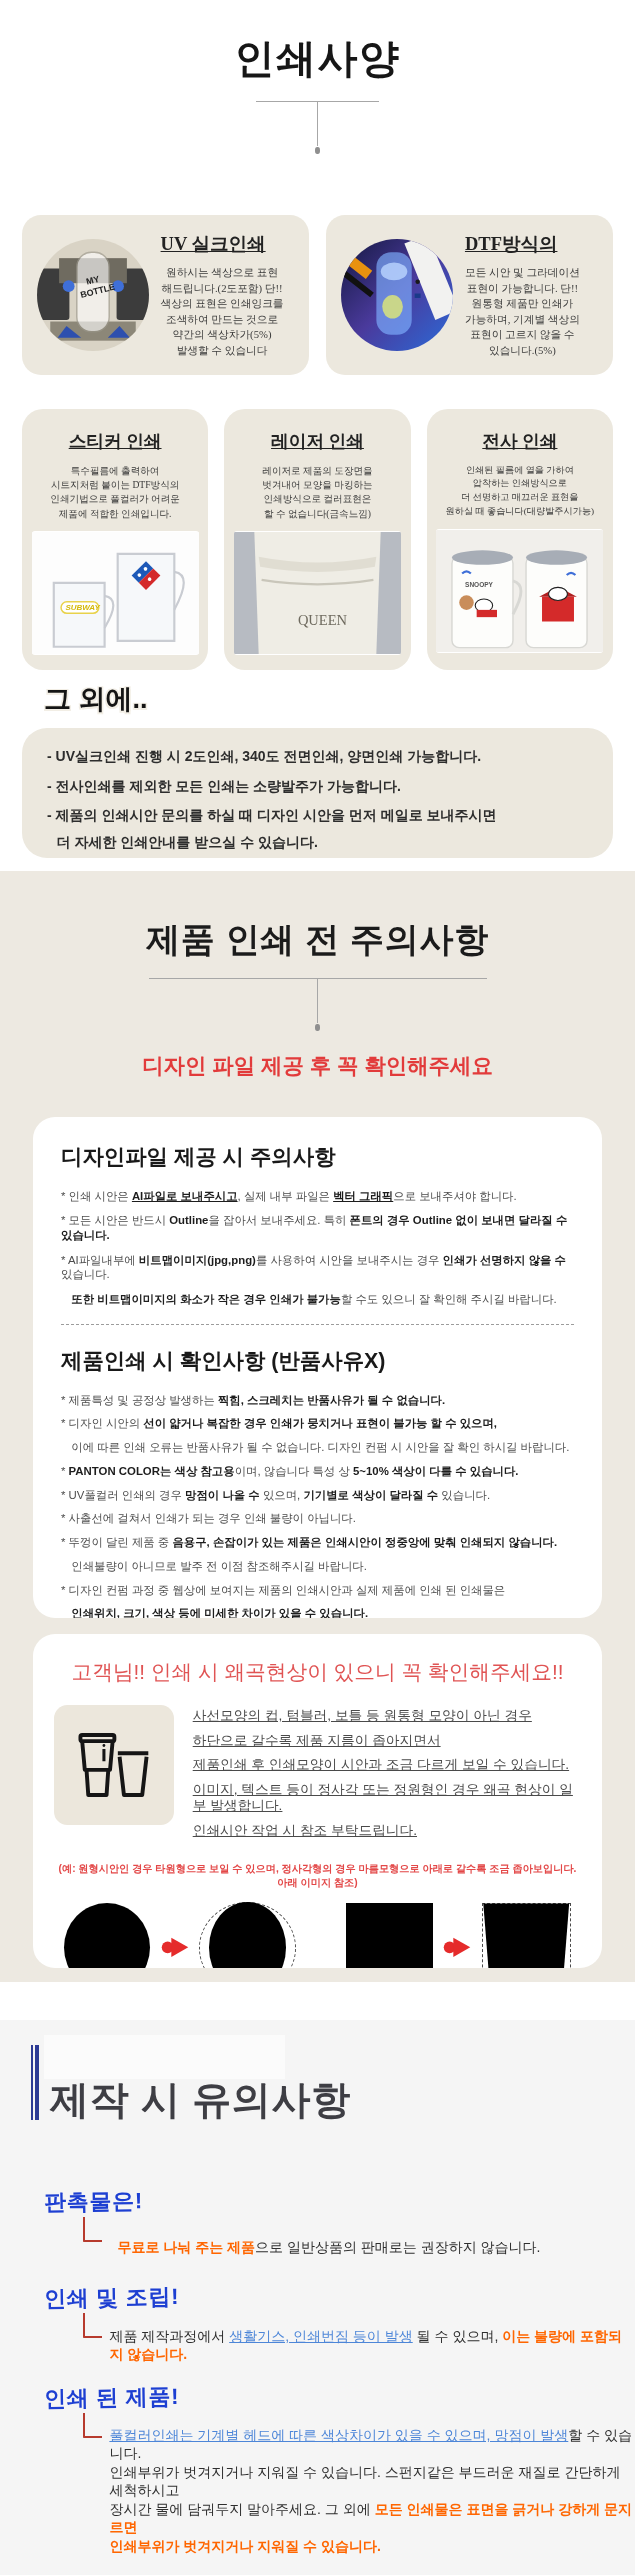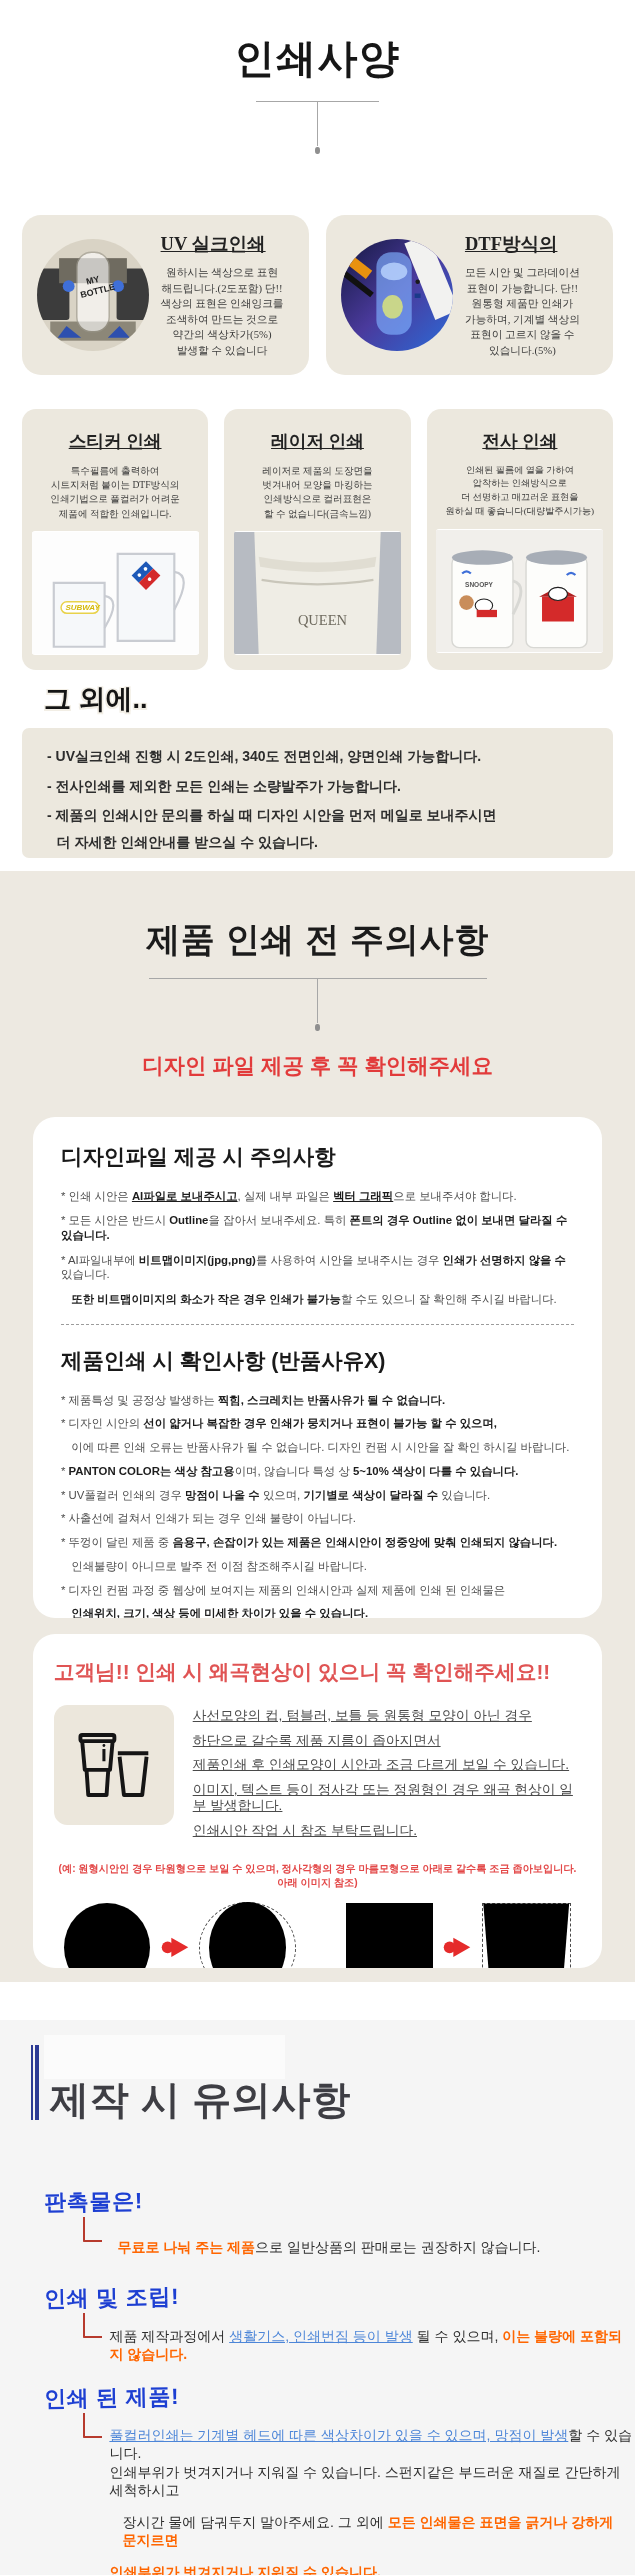--- a/index.html
+++ b/index.html
@@ -15,45 +15,45 @@
   .divider.lg .hline{width:338px;}
   .divider .vline{width:0.7px;height:44px;background:#a7a7a7;}
   .divider .dot{width:4.4px;height:6.6px;border-radius:50%;background:#8f8f8f;margin-top:0.7px;}
   .uv-row{display:flex;gap:17.7px;margin:61px 22px 0;}
   .uv-card{flex:1;background:#ece8de;border-radius:19px;padding:19px 14.8px;display:flex;align-items:center;height:160px;}
   .photo-circle{width:112px;height:112px;border-radius:50%;overflow:hidden;flex:none;}
   .uv-text{margin-left:11.8px;}
   .uv-title{margin:0 0 8.9px;font-family:"Liberation Serif",serif;font-size:18.5px;font-weight:700;color:#222;text-decoration:underline;}
   .uv-body{margin:0;font-family:"Liberation Serif",serif;font-size:10.7px;line-height:1.45;color:#3a3a3a;white-space:pre-line;text-align:center;}
   .method-row{display:flex;gap:16.2px;margin:34px 22px 0;}
-  .m-card{flex:1;background:#ece8de;border-radius:14px;padding:14.8px 9.6px 11.8px;height:261px;text-align:center;}
+  .m-card{flex:1;background:#ece8de;border-radius:21px;padding:14.8px 9.6px 11.8px;height:261px;text-align:center;}
   .m-title{margin:5.9px 0 10.3px;font-family:"Liberation Serif",serif;font-size:17.7px;font-weight:700;color:#222;text-decoration:underline;}
   .m-body{margin:0;font-family:"Liberation Serif",serif;font-size:9.6px;line-height:1.5;color:#3a3a3a;white-space:pre-line;}
   .m-photo{margin:10.3px auto 0;background:#fff;border-radius:3px;width:100%;height:124px;overflow:hidden;}
   .m-card.tall3 .m-body{font-size:9.2px;}
   .etc-head{margin:11.8px 0 5.9px 44px;font-size:27px;font-weight:900;color:#141414;
     text-shadow:-1.5px -1.5px 0 #f2eee5,1.5px -1.5px 0 #f2eee5,-1.5px 1.5px 0 #f2eee5,1.5px 1.5px 0 #f2eee5;}
-  .etc-box{margin:11px 22px;background:#ece8de;border-radius:7px;padding:19px 25px;height:130px;}
+  .etc-box{margin:11px 22px;background:#ece8de;border-radius:25px;padding:19px 25px;height:130px;}
   .etc-line{margin:0 0 9.6px;font-size:14px;font-weight:600;color:#2d2d2d;line-height:1.4;}
   .etc-line.cont{padding-left:9.6px;margin-top:-1.5px;}
   
   .band2{height:1111px;background:#ede9e1;}
   .band2-title{margin:46px 0 0;text-align:center;font-size:34px;font-weight:900;color:#1b1b1b;letter-spacing:0.7px;}
   .red-subtitle{margin:20.7px 0 0;text-align:center;font-size:21.4px;font-weight:800;color:#e23b3b;}
   .wcard{background:#fff;border-radius:22px;margin:0 33px;}
   .wcard1{margin-top:37px;height:501px;padding:25px 28px 0;overflow:hidden;}
   .wc-h{margin:0 0 17.7px;font-size:21.4px;font-weight:900;color:#191919;}
   .note-line{margin:0 0 9.6px;font-size:11.4px;line-height:1.3;color:#4c4c4c;}
   .note-line.ind{padding-left:10.3px;}
   .seg-b{font-weight:800;color:#1d1d1d;}
   .seg-bu{font-weight:800;color:#1d1d1d;text-decoration:underline;}
   .dash-div{border:none;border-top:1.5px dashed #9c9c9c;margin:17.7px 0 20.7px;}
   .check .note-line{margin-bottom:8.9px;}
   .wcard2{margin-top:16.2px;height:334px;padding:17.7px 20.7px 0;overflow:hidden;}
-  .warn-head{margin:5.9px 0 0;font-size:20.7px;font-weight:700;color:#e05454;}
+  .warn-head{margin:5.9px 0 0;text-align:center;font-size:20.7px;font-weight:400;color:#e05454;}
   .warp-row{display:flex;margin-top:19px;}
   .icon-box{width:120px;height:120px;background:#ece7dc;border-radius:13.3px;flex:none;display:flex;align-items:center;justify-content:center;}
   .warp-lines{margin-left:19px;padding-top:3px;}
   .warp-line{margin:0 0 8.1px;font-size:13.7px;color:#4a4a4a;text-decoration:underline;line-height:1.2;}
   .red-note{margin:14.8px 0 0;text-align:center;font-size:10.2px;color:#e34848;font-weight:600;}
   .shape-row{display:flex;align-items:center;justify-content:center;margin-top:11.8px;gap:10.3px;}
   .sh-ellipse{width:86px;height:89px;background:#000;border-radius:50%;}
   .sh-wrap{position:relative;width:97px;height:92px;}
   .sh-dashed-circle{position:absolute;inset:0;border:1.5px dashed #4a4a4a;border-radius:50%;}
   .sh-squeezed{position:absolute;left:10.3px;right:10.3px;top:0.7px;bottom:0.7px;background:#000;border-radius:50%;}
@@ -343,21 +343,21 @@
       </div>
     </div>
 
     <div class="prod-sec ps">
       <div class="prod-label">인쇄 된 제품!</div>
       <div class="prod-row">
         <div class="connector"></div>
         <div class="prod-text">
           <p style="margin:0"><span class="seg-lu">풀컬러인쇄는 기계별 헤드에 따른 색상차이가 있을 수 있으며, 망점이 발생</span><span>할 수 있습니다.</span></p>
           <p style="margin:0"><span>인쇄부위가 벗겨지거나 지워질 수 있습니다. 스펀지같은 부드러운 재질로 간단하게 세척하시고</span></p>
-          <p style="margin:13px"><span>장시간 물에 담궈두지 말아주세요. 그 외에 </span><span class="seg-o">모든 인쇄물은 표면을 긁거나 강하게 문지르면</span></p>
+          <p style="margin:0"><span>장시간 물에 담궈두지 말아주세요. 그 외에 </span><span class="seg-o">모든 인쇄물은 표면을 긁거나 강하게 문지르면</span></p>
           <p style="margin:0"><span class="seg-o">인쇄부위가 벗겨지거나 지워질 수 있습니다.</span></p>
         </div>
       </div>
     </div>
 
   </div>
 </div>
 
 
 </body></html>

